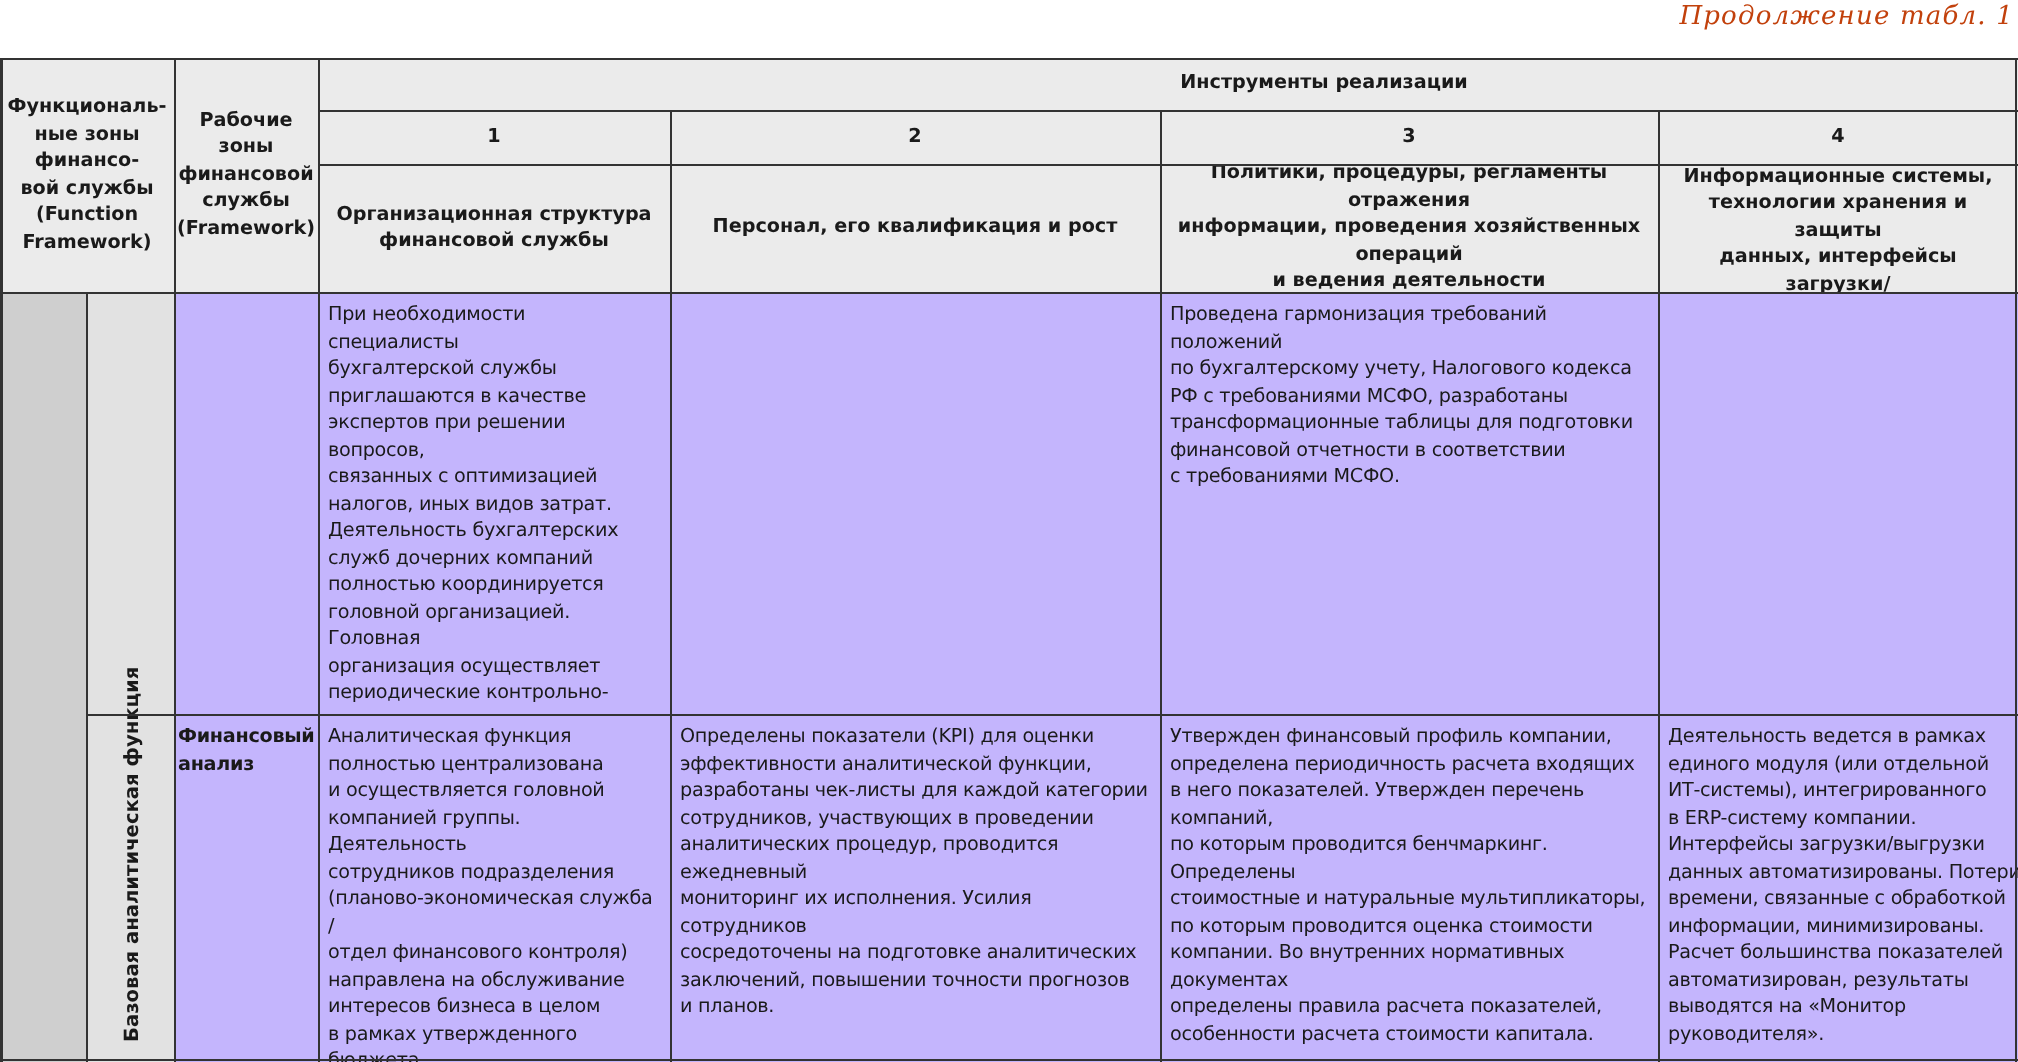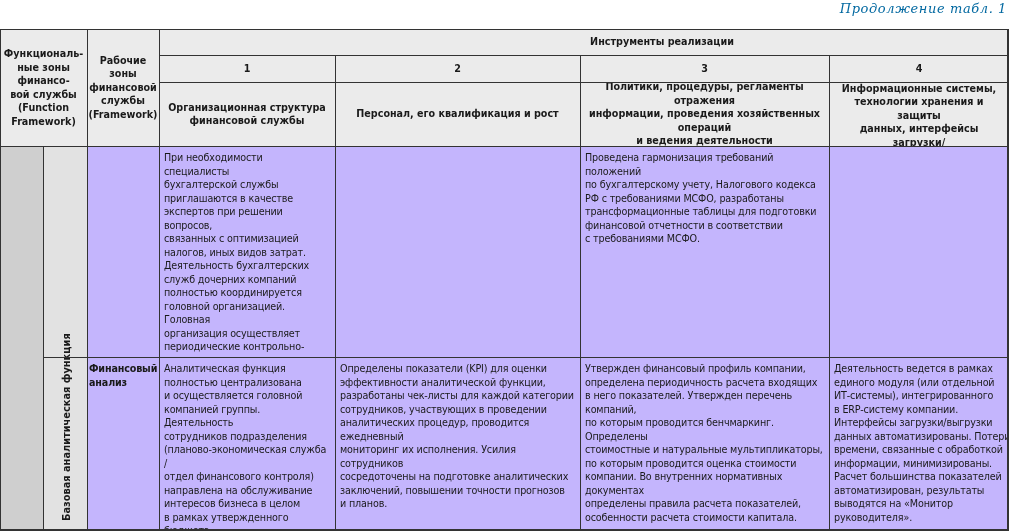--- a/index.html
+++ b/index.html
@@ -1,20 +1,20 @@
 <!DOCTYPE html>
 <html><head>
 <meta charset="utf-8">
 <style>
   html, body { margin: 0; padding: 0; background: #ffffff; }
   body { width: 1009px; height: 531px; position: relative; overflow: hidden;
          font-family: "DejaVu Sans", "Liberation Sans", sans-serif; color: #1a1a1a; }
   .caption { position: absolute; top: 0; right: 2px; height: 20px;
              font-family: "DejaVu Serif", "Liberation Serif", serif; font-style: italic;
-             font-size: 13px; letter-spacing: 0.6px; color: #0369a1; line-height: 18px; margin-left: 12px; }
+             font-size: 13px; letter-spacing: 0.6px; color: #c2410c; line-height: 18px; margin-left: 12px; }
   .cell { position: absolute; box-sizing: border-box; font-size: 9.6px; line-height: 13.5px; }
   .hdr { background: #ebebeb; font-weight: bold; display: flex; align-items: center;
          justify-content: center; text-align: center; padding: 2px 6px; }
   .body-cell { background: #c4b5fd; padding: 5px 5px 2px 5px; text-align: left; letter-spacing: -0.15px; }
   .gray1 { background: #cfcfcf; }
   .gray2 { background: #e2e2e2; }
   .lines { position: absolute; left: 0; top: 0; width: 1009px; height: 531px; pointer-events: none; }
   .vtext { position: absolute; transform-origin: 0 0; transform: rotate(-90deg);
            white-space: nowrap; font-weight: bold; font-size: 9.8px; }
   .zone-label { font-weight: bold; text-align: left; }

